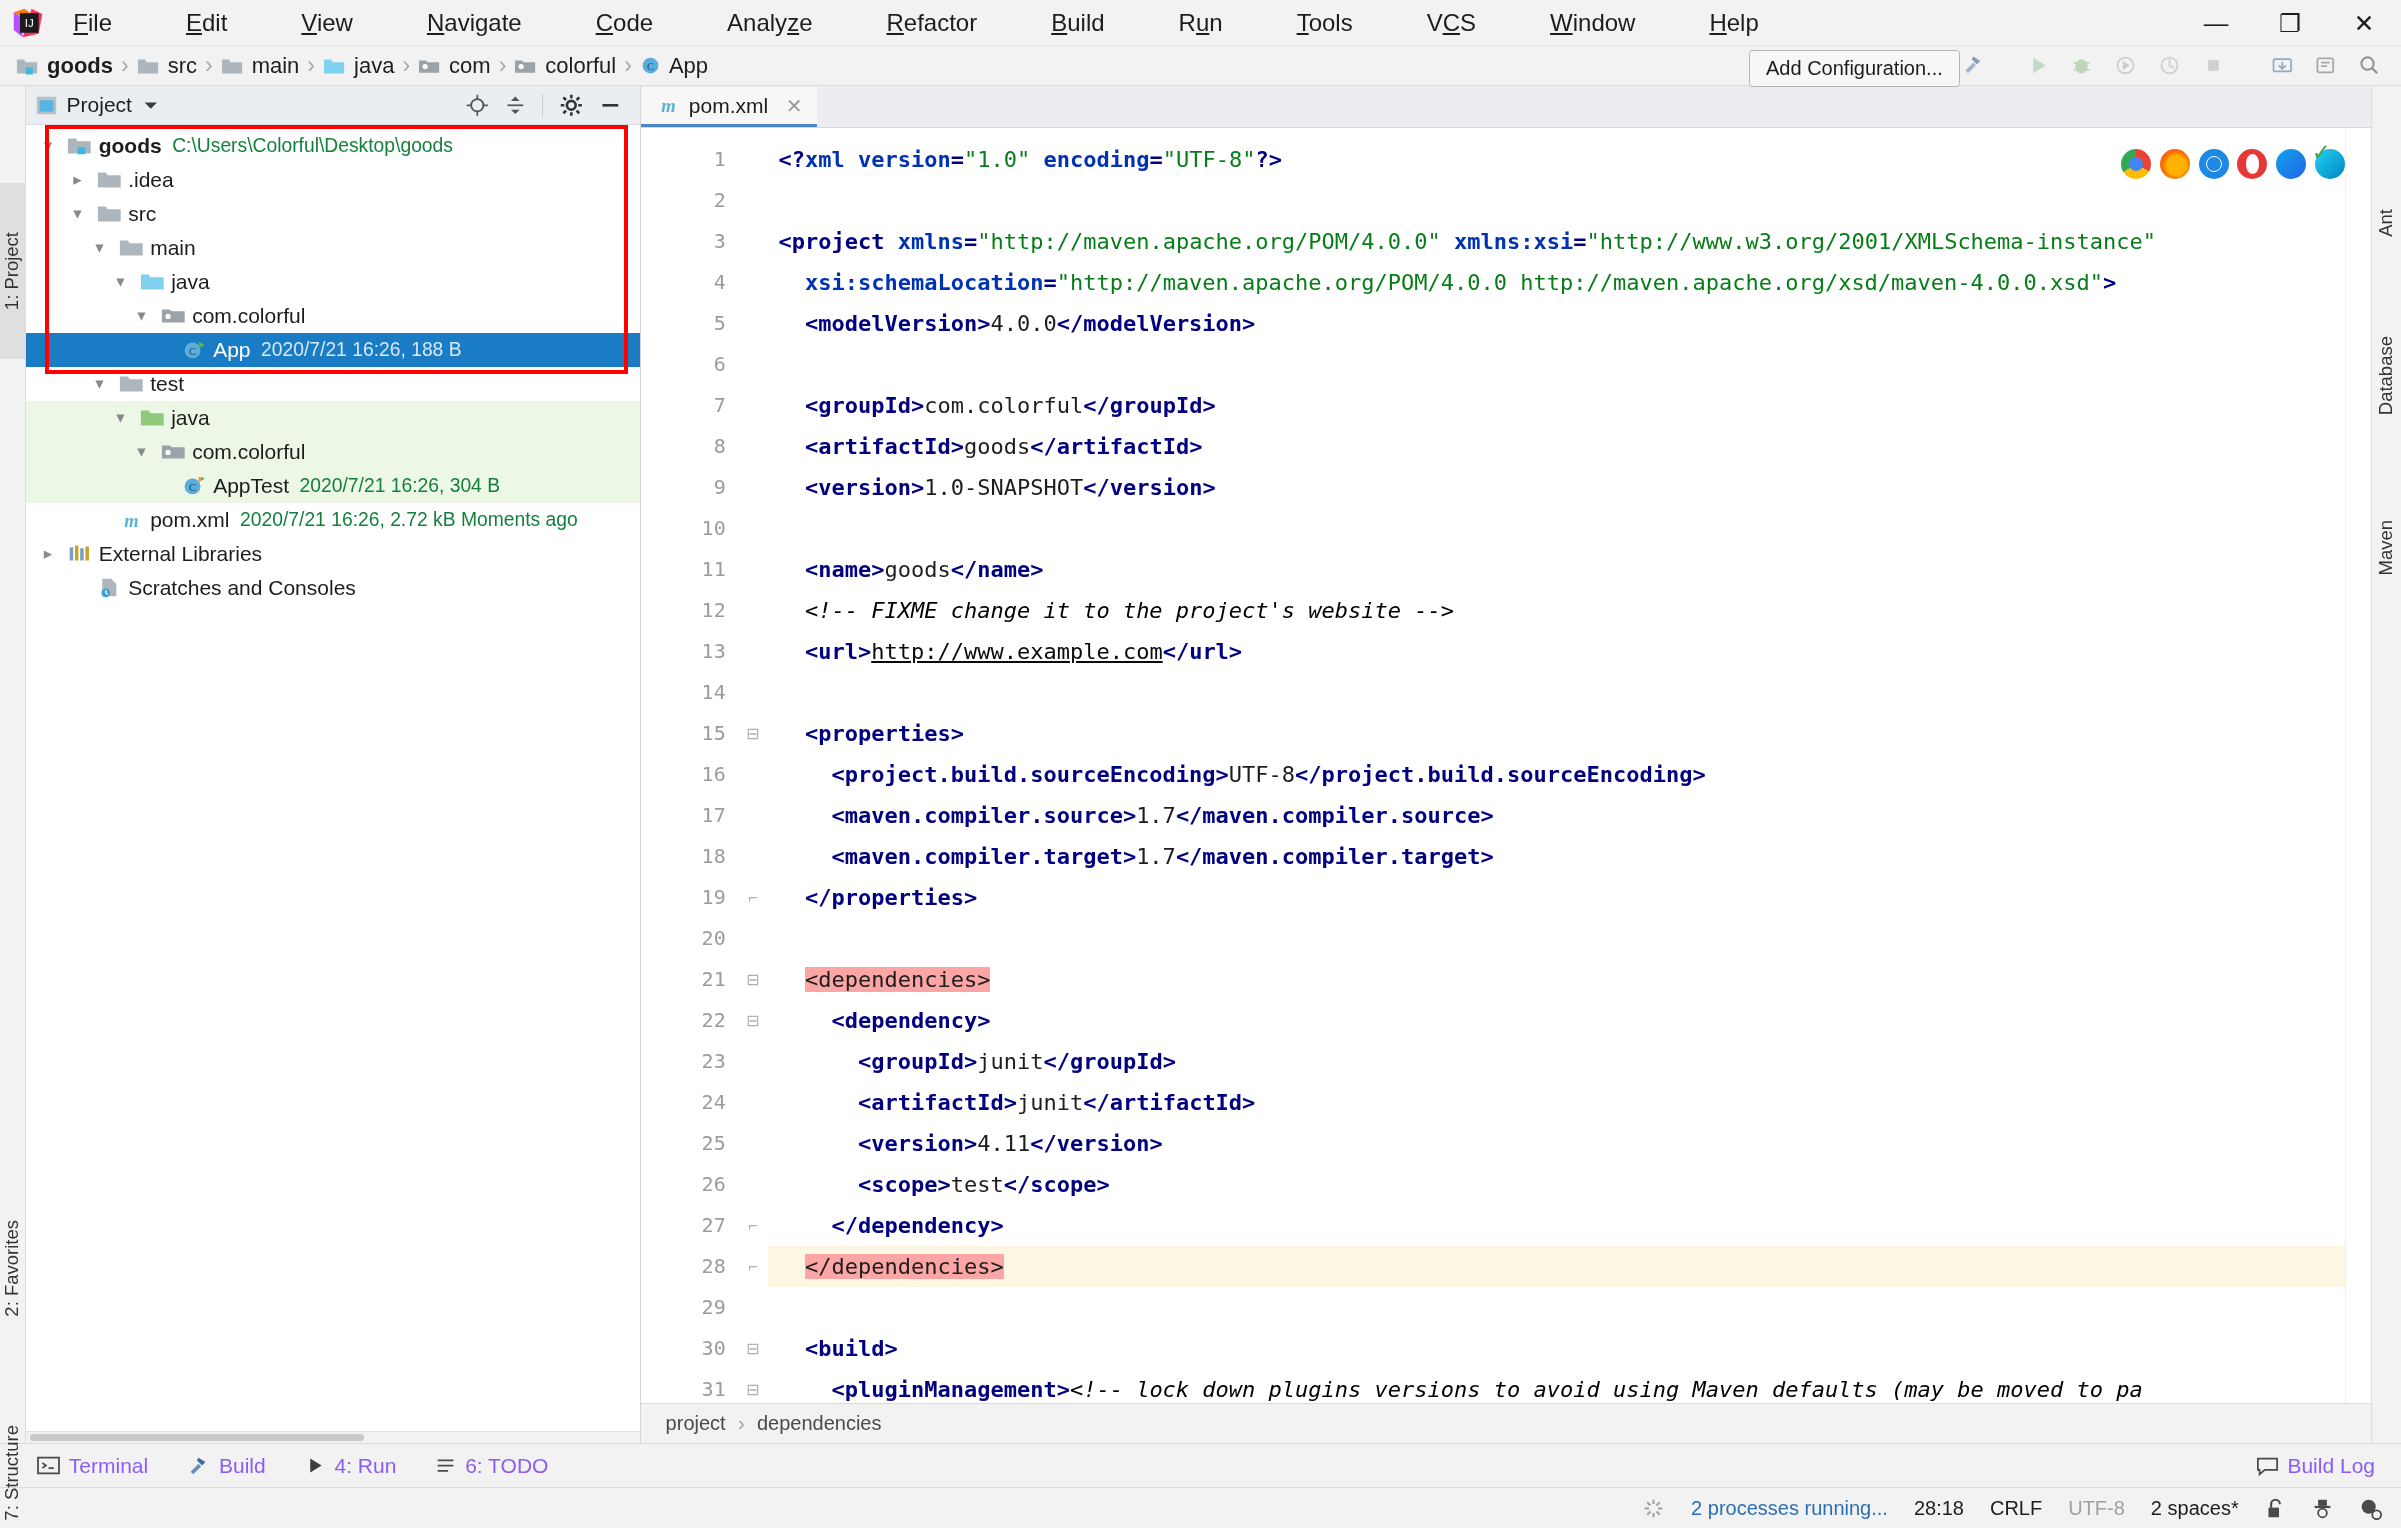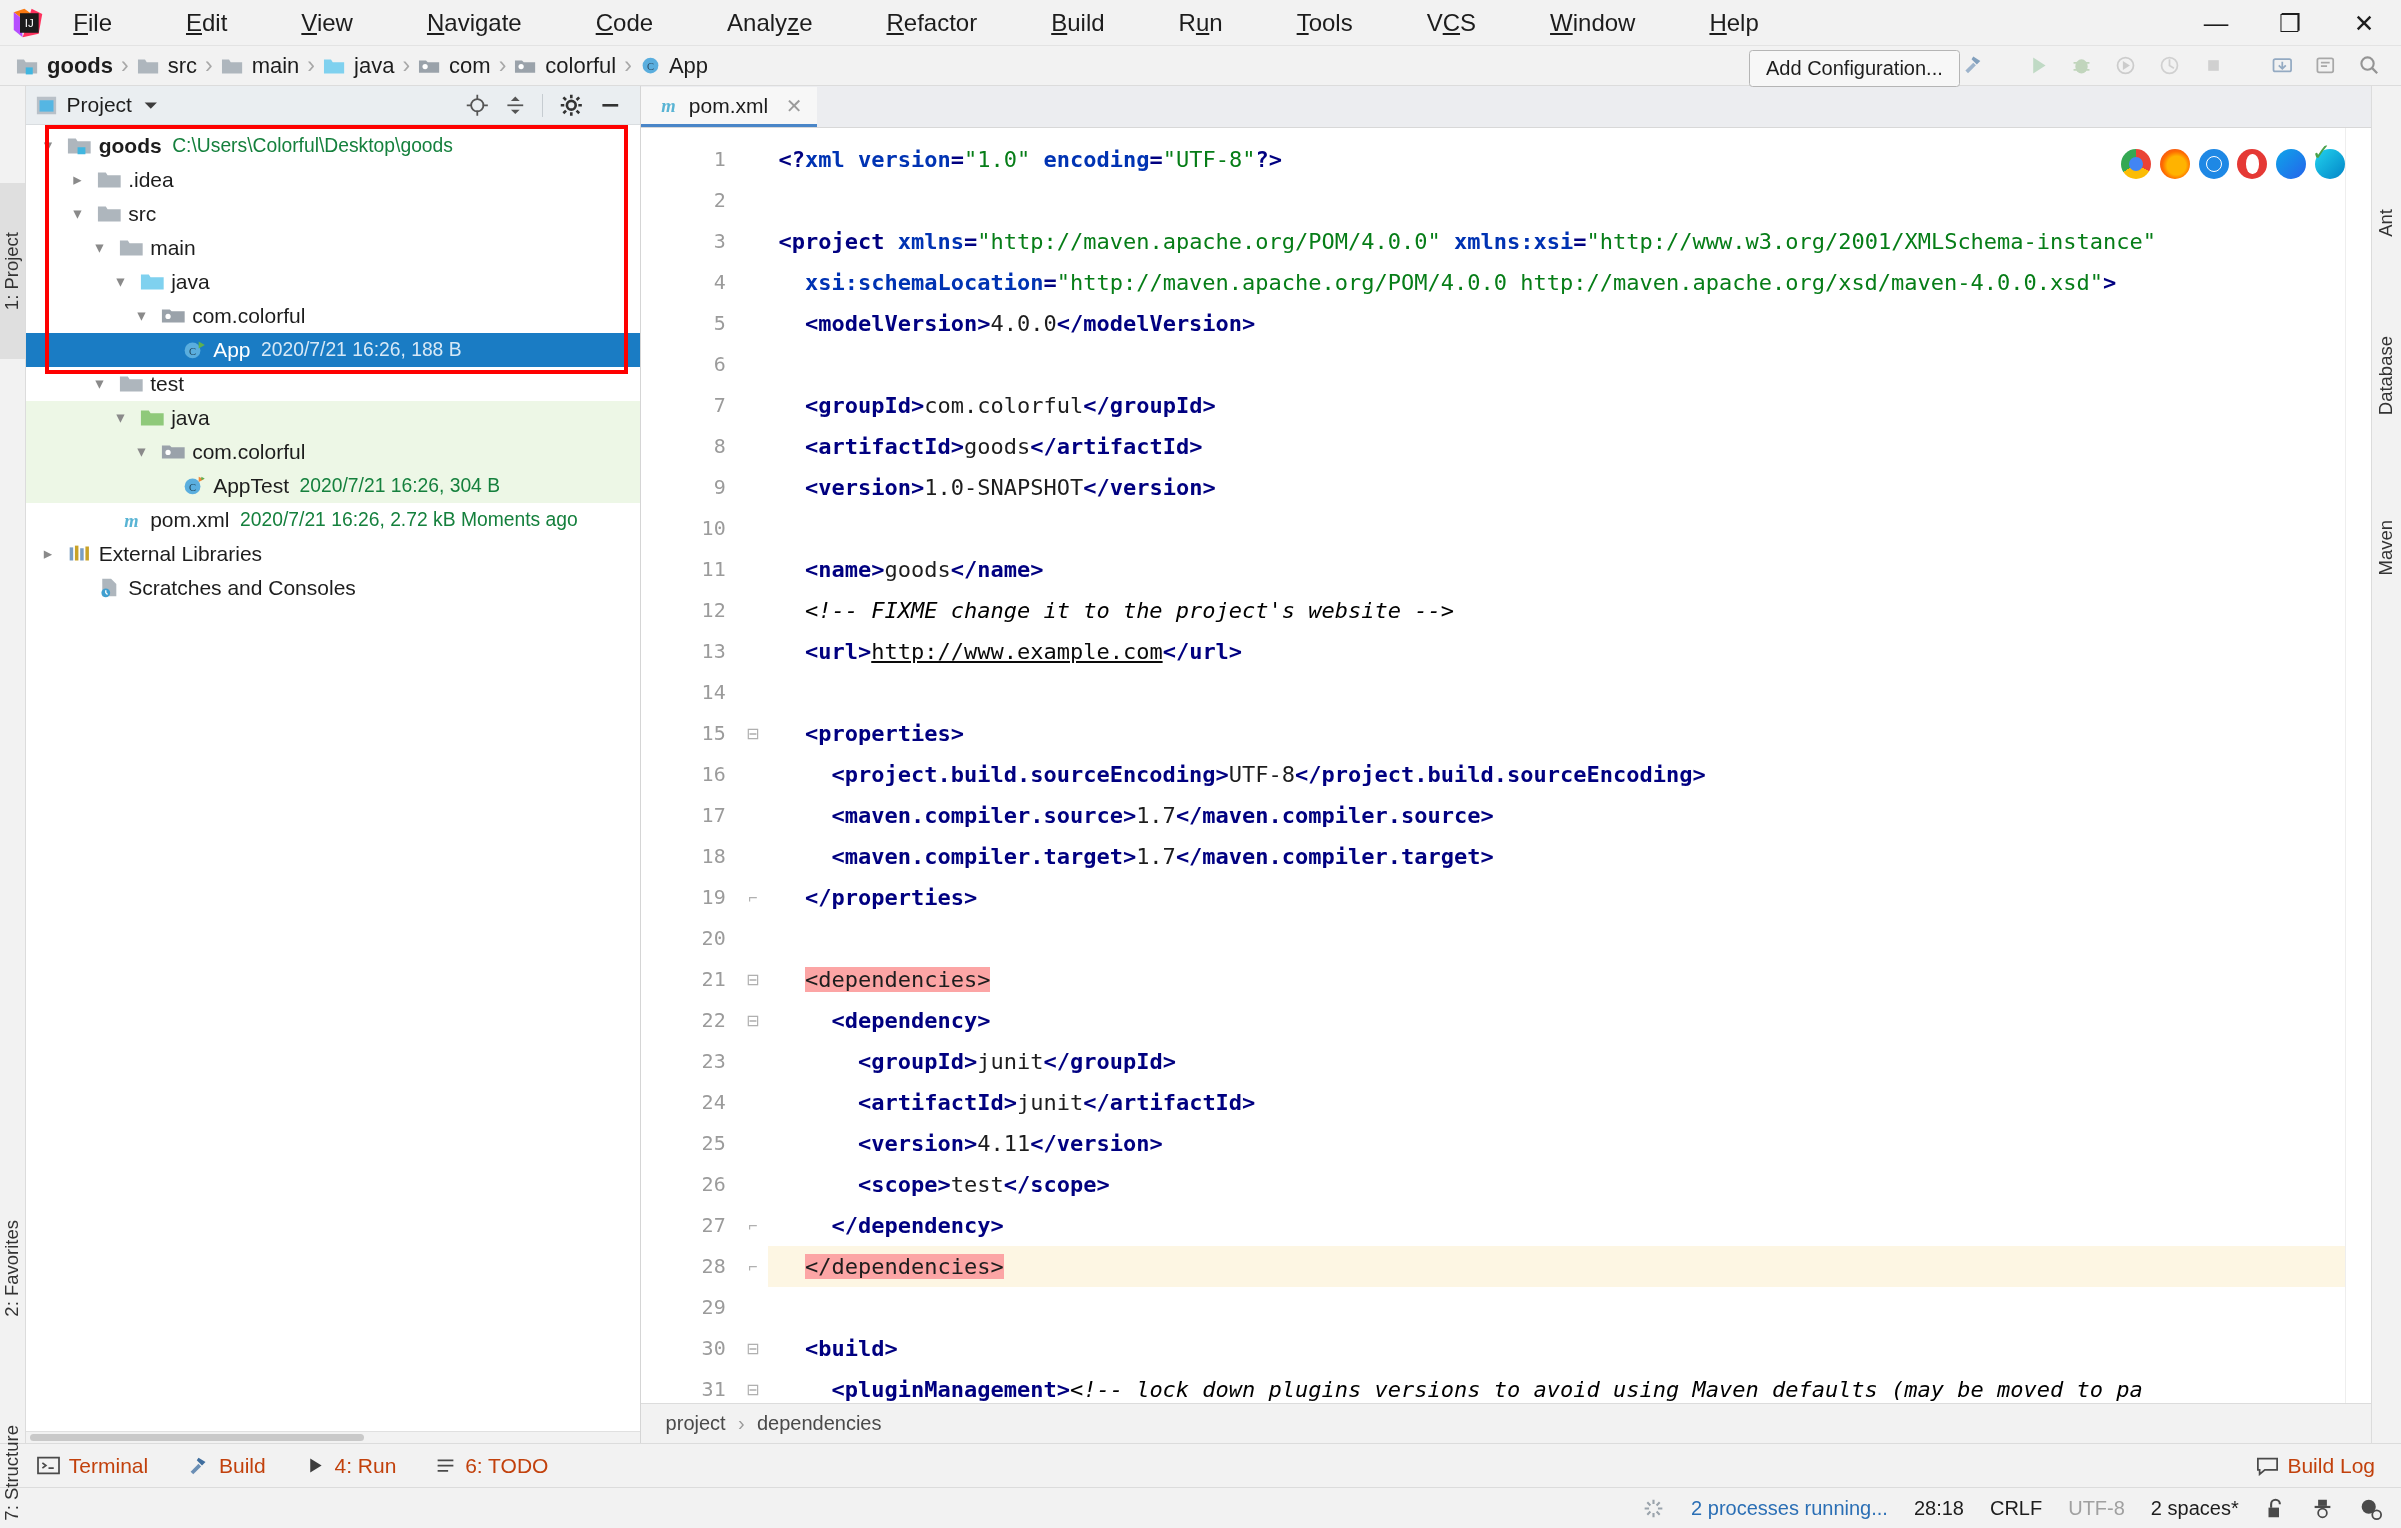--- a/index.html
+++ b/index.html
@@ -83,21 +83,21 @@
   .cmt { color:#000000; font-style:italic; }
   .sel { background:#fca5a5; }
   .url { color:#0a0a0a; text-decoration:underline; }
   .browsers { position:absolute; right:26px; top:21px; display:flex; gap:8.8px; z-index:4; }
   .bico { width:30px; height:30px; border-radius:50%; }
   .markbar { width:26px; flex:0 0 26px; background:#fff; border-left:0.9px solid #eee; position:relative; }
   .bcrumb-bot { height:40px; flex:0 0 40px; display:flex; align-items:center; background:#f2f2f2; border-top:0.9px solid #dcdcdc; padding-left:24.6px; font-size:20px; color:#4a4a4a; gap:12.3px; }
 
   
   .toolwin { height:44px; flex:0 0 44px; display:flex; align-items:center; background:#f2f2f2; border-top:0.9px solid #dcdcdc; padding-left:37px; gap:39px; }
-  .tw-item { display:flex; align-items:center; gap:8.8px; font-size:21px; color:#c2410c; }
+  .tw-item { display:flex; align-items:center; gap:8.8px; font-size:21px; color:#8b5cf6; }
   .statusbar { height:42px; flex:0 0 42px; display:flex; align-items:center; background:#f2f2f2; border-top:0.9px solid #dcdcdc; font-size:20px; color:#1d1d1d; }
   .sb-left { display:flex; align-items:center; padding-left:21px; gap:8.8px; }
   .sb-right { margin-left:auto; display:flex; align-items:center; gap:26px; padding-right:19.3px; }
   .sb-link { color:#2b6fb5; }
   .sb-dim { color:#a0a0a0; }
   svg { display:block; }
 </style>
 </head>
 <body>
 

